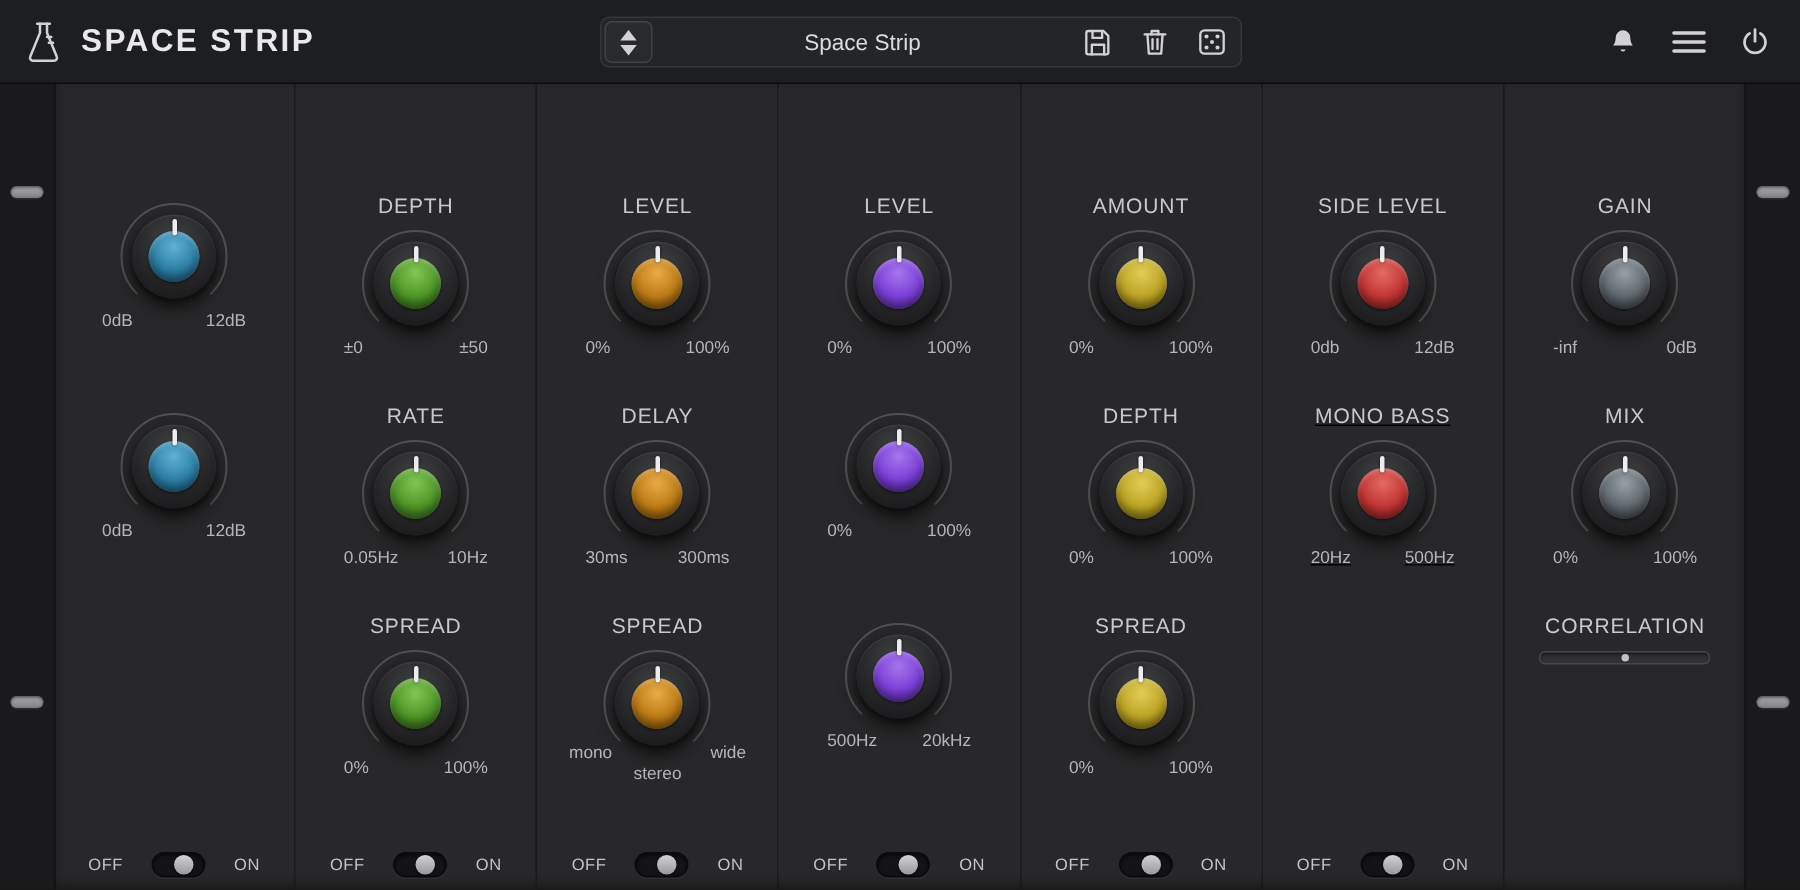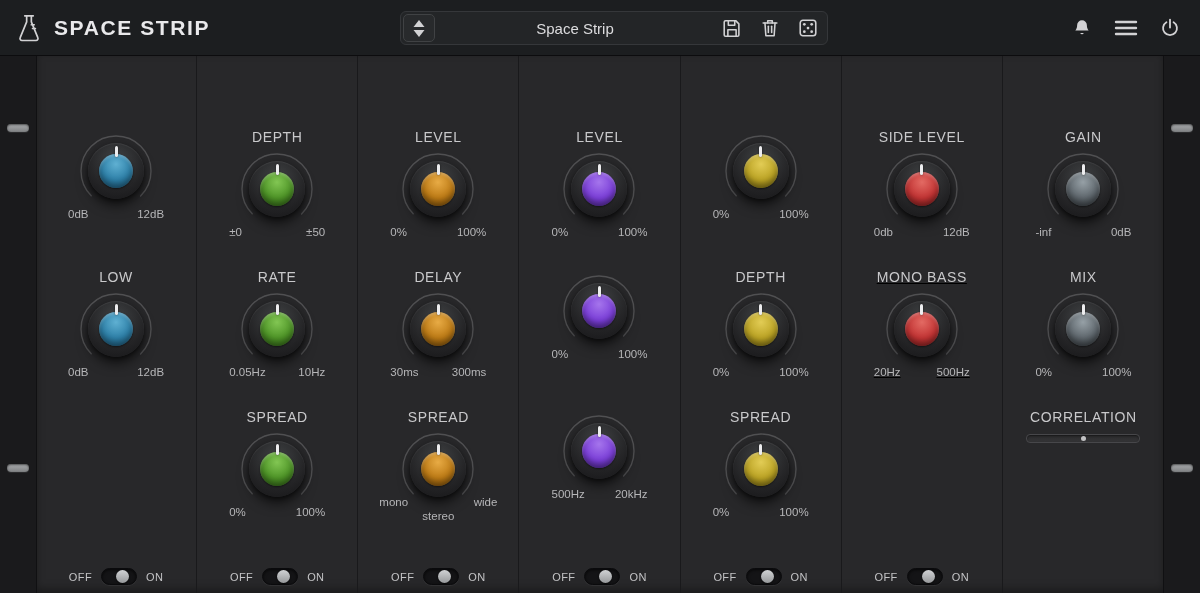--- a/index.html
+++ b/index.html
@@ -52,21 +52,21 @@
          box-shadow: inset 0 -4px 6px rgba(0,0,0,.35), inset 0 2px 3px rgba(255,255,255,.28), 0 1px 2px rgba(0,0,0,.5); }
   .pointer { position:absolute; left:50%; top:3px; width:3px; height:11px; margin-left:-1.5px;
              border-radius:2px; background:#ededef; box-shadow:0 0 2px rgba(0,0,0,.6); }
 
   .minmax { display:flex; justify-content:space-between; width:96px; margin:-1px auto 0;
             font-size:11.5px; color:#b6b6b8; }
   .minmax.wide { width:118px; margin-top:-11px; }
   .mid-label { font-size:11.5px; color:#b6b6b8; margin-top:2px; }
 
   .toggle-row { position:absolute; top:512px; left:0; right:0; display:flex; align-items:center;
-                justify-content:center; gap:9px; font-size:11px; color:#c4c4c6; letter-spacing:.4px; }
+                justify-content:center; gap:19px; font-size:11px; color:#c4c4c6; letter-spacing:.4px; }
   .switch { position:relative; width:36px; height:17px; border-radius:9px; background:#141416;
             border:1px solid #0a0a0c; box-sizing:border-box;
             box-shadow: inset 0 1px 3px rgba(0,0,0,.7), 0 1px 0 rgba(255,255,255,.05); cursor:pointer; }
   .thumb { position:absolute; top:1px; left:14px; width:13px; height:13px; border-radius:50%;
            background:linear-gradient(#d0d2d4,#97999b); box-shadow:0 1px 2px rgba(0,0,0,.6); }
 
   .meter-track { position:relative; width:112px; height:7px; margin:8px auto 0; border-radius:4px;
                  background:linear-gradient(#2b2b2d,#343436); border:1px solid #47474a;
                  box-shadow: inset 0 1px 2px rgba(0,0,0,.5); }
   .meter-marker { position:absolute; left:50%; top:50%; width:5px; height:5px; margin:-2.5px 0 0 -2.5px;
@@ -169,21 +169,20 @@
               <div class="cap" style="background: radial-gradient(circle at 50% 30%, rgb(95, 176, 210), rgb(45, 127, 167) 55%, rgb(28, 86, 118) 100%);"></div>
               <div class="pointer"></div>
             </div>
           </div>
           <div class="minmax">
             <span>0dB</span>
             <span>12dB</span>
           </div>
         </div>
         <div class="knob-block" style="top: 212px;">
-          <div class="knob-label">LOW</div>
           <div class="knob-wrap">
             <svg class="arc" width="76" height="76" viewBox="0 0 76 76">
               <circle cx="38" cy="38" r="35" fill="none" stroke="#505052" stroke-width="1.4" stroke-linecap="round" stroke-dasharray="164.9 55" transform="rotate(135 38 38)"></circle>
             </svg>
             <div class="knob">
               <div class="cap" style="background: radial-gradient(circle at 50% 30%, rgb(95, 176, 210), rgb(45, 127, 167) 55%, rgb(28, 86, 118) 100%);"></div>
               <div class="pointer"></div>
             </div>
           </div>
           <div class="minmax">
@@ -364,20 +363,21 @@
         <div class="toggle-row">
           <span>OFF</span>
           <div class="switch">
             <div class="thumb"></div>
           </div>
           <span>ON</span>
         </div>
       </div>
       <div class="column sep" style="left: 644.571px; width: 161.143px;">
         <div class="knob-block" style="top: 72px;">
+          <div class="knob-label">AMOUNT</div>
           <div class="knob-wrap">
             <svg class="arc" width="76" height="76" viewBox="0 0 76 76">
               <circle cx="38" cy="38" r="35" fill="none" stroke="#505052" stroke-width="1.4" stroke-linecap="round" stroke-dasharray="164.9 55" transform="rotate(135 38 38)"></circle>
             </svg>
             <div class="knob">
               <div class="cap" style="background: radial-gradient(circle at 50% 30%, rgb(226, 204, 85), rgb(187, 163, 36) 55%, rgb(124, 108, 18) 100%);"></div>
               <div class="pointer"></div>
             </div>
           </div>
           <div class="minmax">

